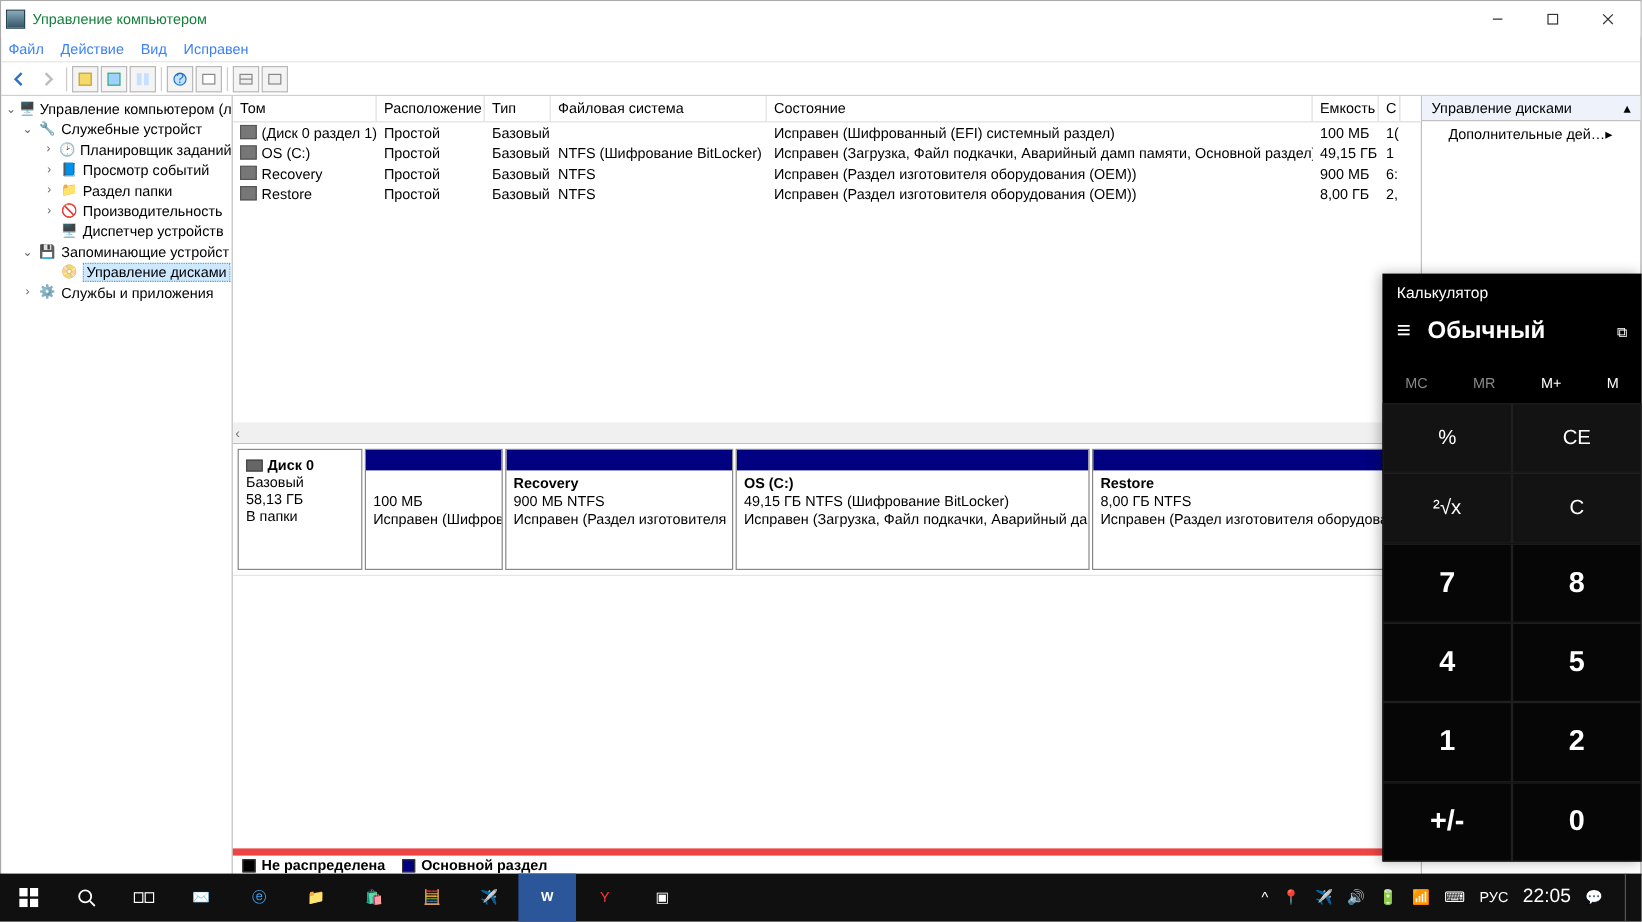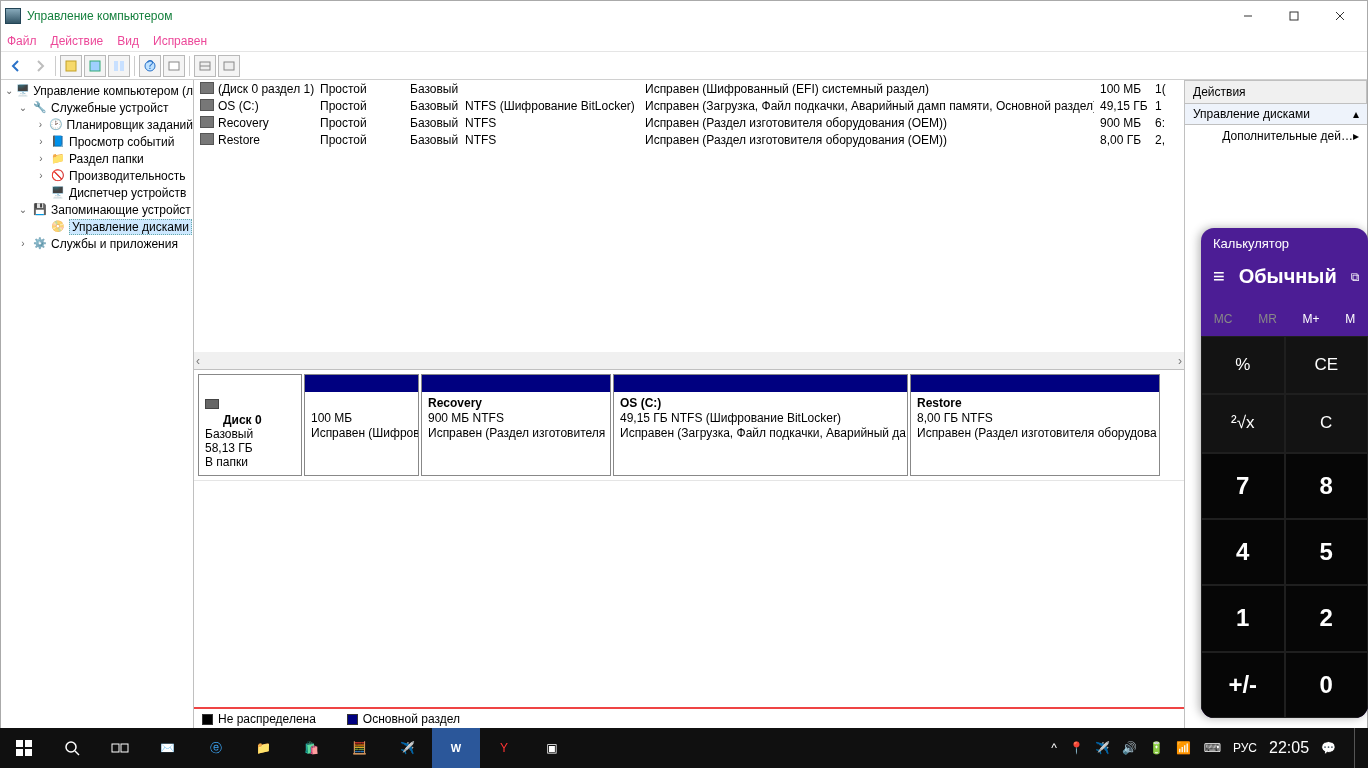--- a/index.html
+++ b/index.html
@@ -8,21 +8,21 @@
 
 .win { position:absolute; left:0; top:0; width:1368px; height:730px; background:#fff; border:1px solid #aaa; }
 .titlebar { height:30px; display:flex; align-items:center; padding:0 4px; background:#fff; }
 .titlebar .ico { width:16px; height:16px; margin-right:6px; background:linear-gradient(#8ab,#356); border:1px solid #245; }
 .titlebar .ttl { flex:1; color:#15803d; }
 .sysbtns { display:flex; }
 .sysbtn { width:46px; height:30px; display:flex; align-items:center; justify-content:center; color:#444; }
 .sysbtn svg { width:10px; height:10px; }
 
 .menubar { height:21px; display:flex; align-items:center; padding:0 6px; gap:14px; border-bottom:1px solid #e5e5e5; }
-.menubar span { color:#ec4899; }
+.menubar span { color:#3b82f6; }
 
 .toolbar { height:28px; display:flex; align-items:center; padding:0 4px; gap:2px; border-bottom:1px solid #d0d0d0; }
 .tbtn { width:22px; height:22px; border:1px solid transparent; display:flex; align-items:center; justify-content:center; }
 .tbtn.b { border-color:#b9b9b9; background:#f4f4f4; }
 .tsep { width:1px; height:20px; background:#ccc; margin:0 2px; }
 
 .body { display:flex; height:calc(100% - 30px - 21px - 28px); }
 
 
 .tree { width:193px; border-right:1px solid #c0c0c0; padding:2px 0; overflow:hidden; font-size:12px; }
@@ -37,39 +37,39 @@
 .grid { flex:0 0 290px; overflow:hidden; position:relative; border-bottom:1px solid #c0c0c0; }
 .ghead { display:flex; height:22px; background:#fff; border-bottom:1px solid #dcdcdc; }
 .gh { border-right:1px solid #dcdcdc; padding:3px 6px; color:#000; background:#fff; overflow:hidden; white-space:nowrap; }
 .grow { display:flex; height:17px; align-items:center; }
 .gc { padding:0 6px; overflow:hidden; white-space:nowrap; text-overflow:clip; }
 .gvol::before { content:""; display:inline-block; width:12px; height:10px; background:#777; margin-right:4px; vertical-align:-1px; border:1px solid #555; }
 .gscroll { position:absolute; bottom:0; left:0; right:0; height:17px; background:#f0f0f0; display:flex; align-items:center; justify-content:space-between; padding:0 2px; color:#777; }
 
 .disks { flex:0 0 110px; display:flex; padding:4px; gap:2px; border-bottom:1px solid #e5e5e5; }
 .dinfo { width:104px; border:1px solid #888; padding:6px; }
-.dinfo b { font-weight:bold;margin-top:32px; }
+.dinfo b { font-weight:bold; }
 .dparts { flex:1; display:flex; gap:2px; }
 .dp { border:1px solid #888; display:flex; flex-direction:column; overflow:hidden; }
 .dp .bar { height:17px; background:#000080; }
 .dp .txt { padding:4px 6px; line-height:15px; white-space:nowrap; overflow:hidden; }
 .dp b { font-weight:bold; }
 
-.legend { height:22px; display:flex; align-items:center; gap:31px; padding:0 8px; border-top:2px solid #ef4444; margin-top:auto; }
+.legend { height:22px; display:flex; align-items:center; gap:14px; padding:0 8px; border-top:6px solid #ef4444; margin-top:auto;font-weight:bold; }
 .lg { display:flex; align-items:center; gap:5px; }
 .lg .sw { width:11px; height:11px; border:1px solid #333; }
 
 
 .actions { width:182px; }
 .ahdr { background:#f0f0f0; border:1px solid #c0c0c0; border-left:none; padding:4px 8px; font-weight:normal; }
 .agrp { background:#eef3fb; border-bottom:1px solid #c0c0c0; padding:3px 8px; display:flex; justify-content:space-between; align-items:center; }
-.aitm { padding:4px 8px 4px 22px; display:flex; justify-content:flex-end; align-items:center; }
-
-
-.calc { position:absolute; right:0; top:228px; width:167px; height:490px; background:#4c1d95; color:#fff; display:flex; flex-direction:column; box-shadow:-2px 0 10px rgba(0,0,0,.3); overflow:hidden;border-radius:13px; }
+.aitm { padding:4px 8px 4px 22px; display:flex; justify-content:flex-start; align-items:center; }
+
+
+.calc { position:absolute; right:0; top:228px; width:216px; height:490px; background:#000000; color:#fff; display:flex; flex-direction:column; box-shadow:-2px 0 10px rgba(0,0,0,.3); overflow:hidden; }
 .calc .ct { padding:8px 12px; font-size:13px; color:#fff; }
 .calc .mode { display:flex; align-items:center; gap:14px; padding:6px 12px 18px; }
 .calc .mode .mtxt { font-size:20px; font-weight:600; }
 .calc .mem { display:flex; justify-content:space-around; padding:6px 0 10px; color:#888; font-size:13px; }
 .calc .mem .on { color:#fff; }
 .calc .keys { display:grid; grid-template-columns:1fr 1fr; flex:1; }
 .calc .k { display:flex; align-items:center; justify-content:center; font-size:19px; background:#131313; border:1px solid #1f1f1f; }
 .calc .k.op { background:#131313; color:#fff; font-size:17px; }
 .calc .k.num { background:#060606; font-size:24px; font-weight:600; }
 
@@ -222,20 +222,29 @@
         </div>
       <div class="tn ind1">
           <span class="tw">›</span>
           <span class="ic">⚙️</span>
           <span class="lbl">Службы и приложения</span>
         </div>
     </div>
 
     <div class="center">
       <div class="grid">
+        <div class="ghead" id="ghead">
+            <div class="gh" style="width: 120px;">Том</div>
+            <div class="gh" style="width: 90px;">Расположение</div>
+            <div class="gh" style="width: 55px;">Тип</div>
+            <div class="gh" style="width: 180px;">Файловая система</div>
+            <div class="gh" style="width: 455px;">Состояние</div>
+            <div class="gh" style="width: 55px;">Емкость</div>
+            <div class="gh" style="width: 18px;">С</div>
+          </div>
         <div id="gbody">
             <div class="grow">
               <div class="gc gvol" style="width: 120px;">(Диск 0 раздел 1)</div>
               <div class="gc" style="width: 90px;">Простой</div>
               <div class="gc" style="width: 55px;">Базовый</div>
               <div class="gc" style="width: 180px;"></div>
               <div class="gc" style="width: 455px;">Исправен (Шифрованный (EFI) системный раздел)</div>
               <div class="gc" style="width: 55px;">100 МБ</div>
               <div class="gc" style="width: 18px;">1(</div>
             </div>
@@ -309,21 +318,20 @@
             <span>Не распределена</span>
           </div>
         <div class="lg">
             <span class="sw" style="background:#000080;"></span>
             <span>Основной раздел</span>
           </div>
       </div>
     </div>
 
     <div class="actions">
-      <div class="ahdr">Действия</div>
       <div class="agrp">
           <span>Управление дисками</span>
           <span>▴</span>
         </div>
       <div class="aitm">
           <span>Дополнительные дей…</span>
           <span>▸</span>
         </div>
     </div>
   </div>

